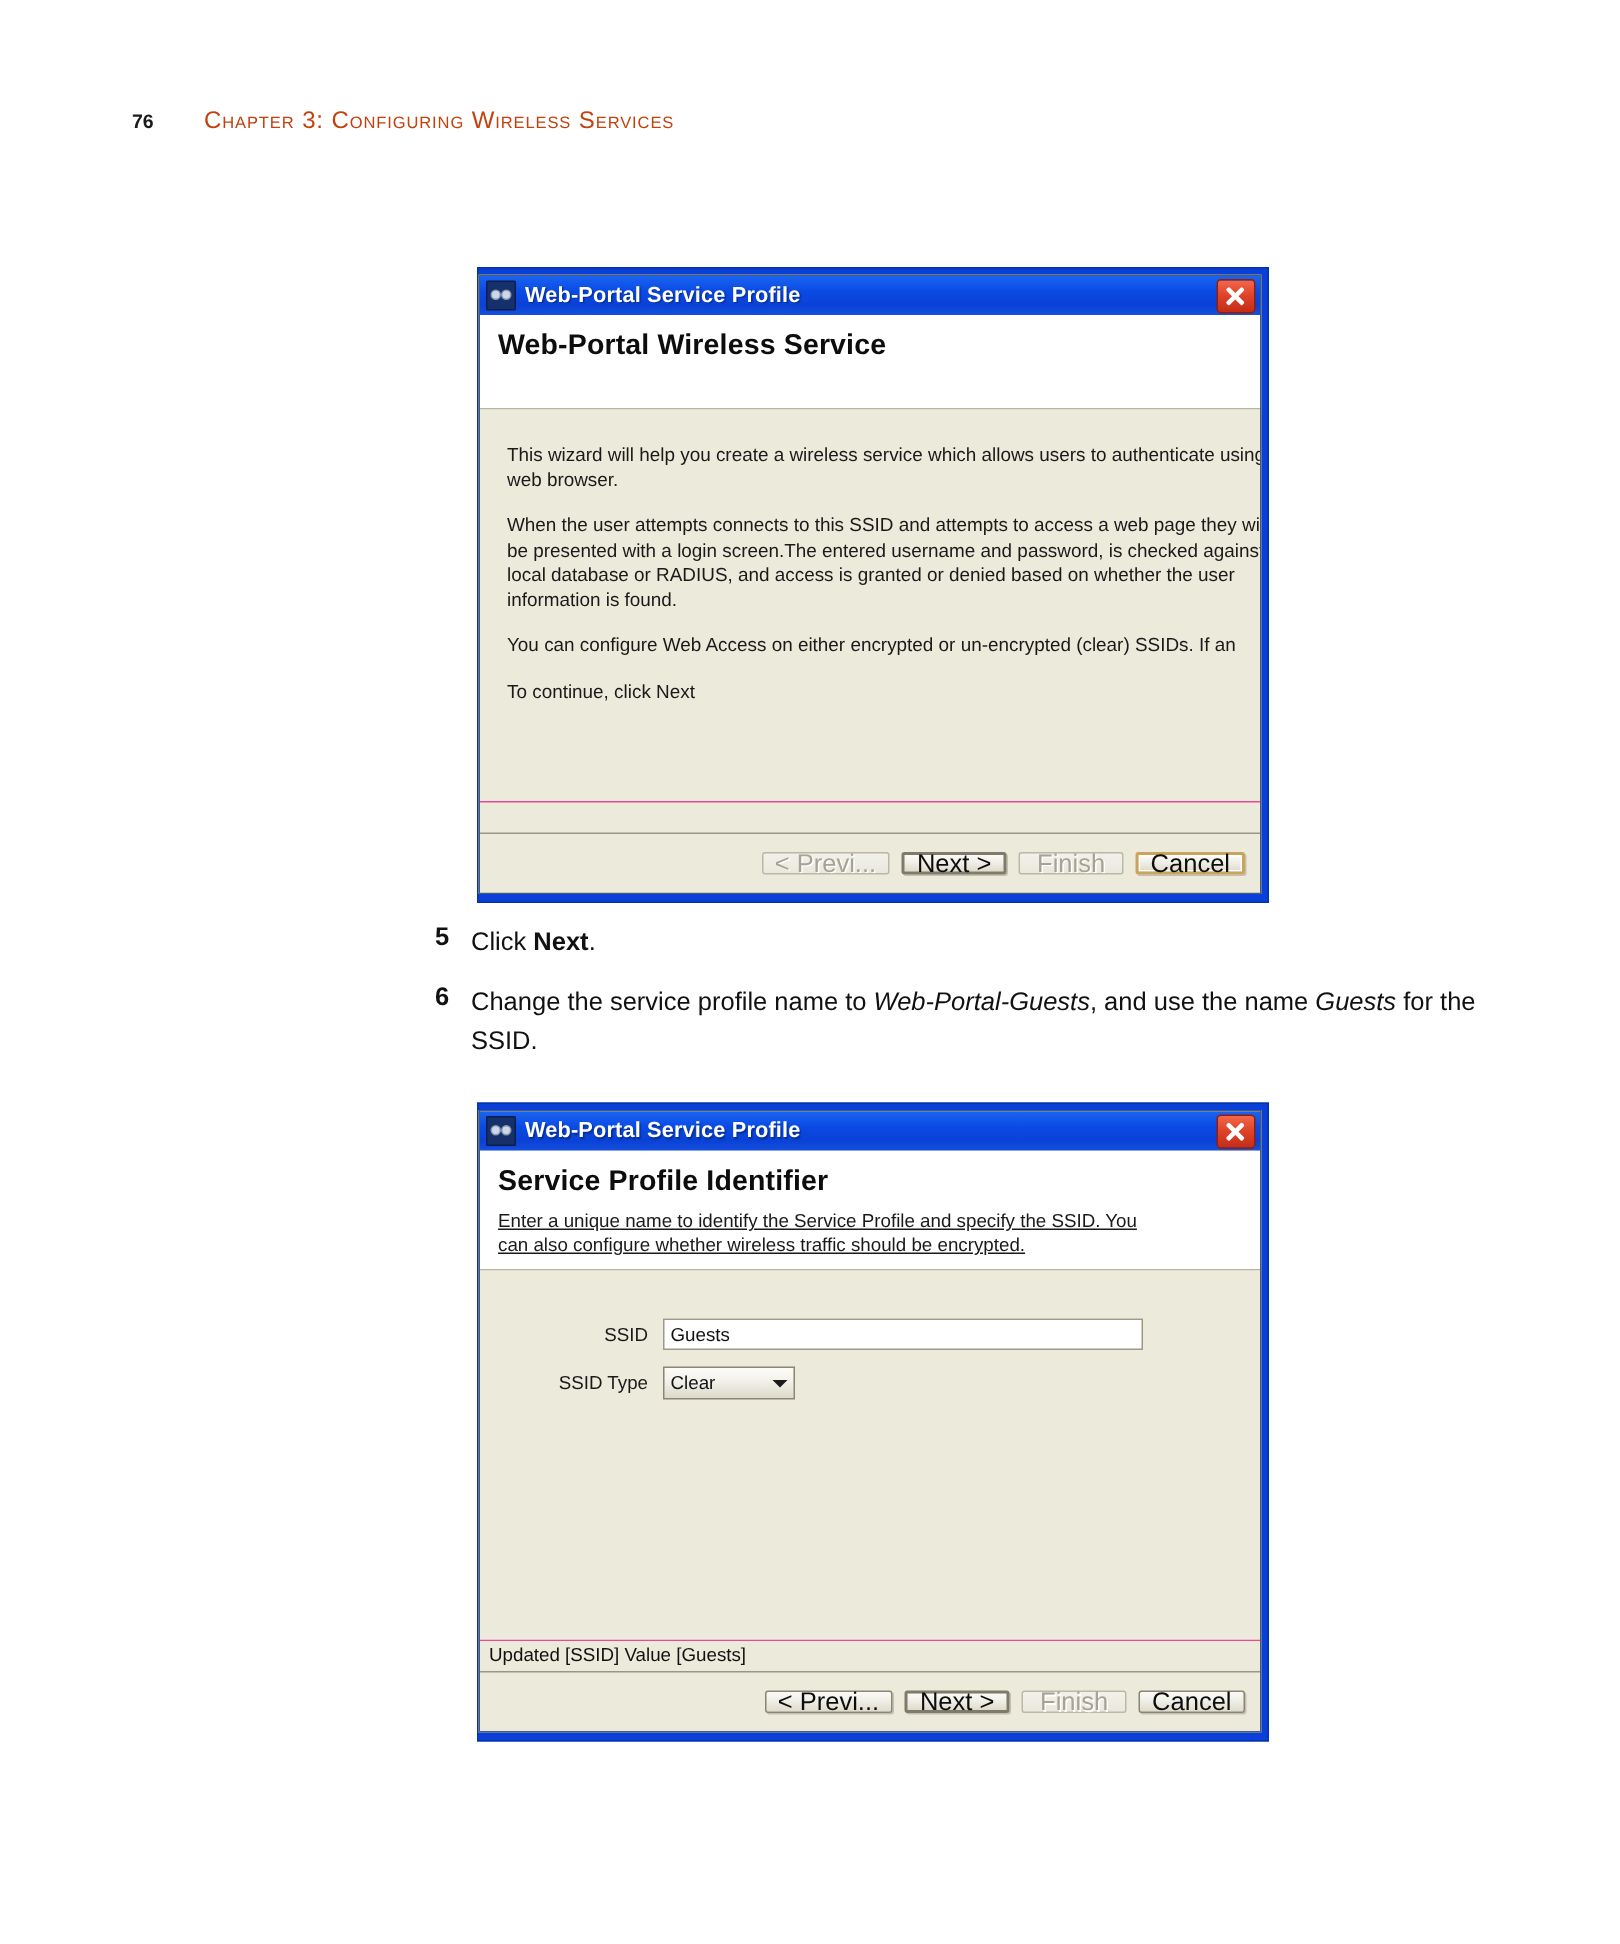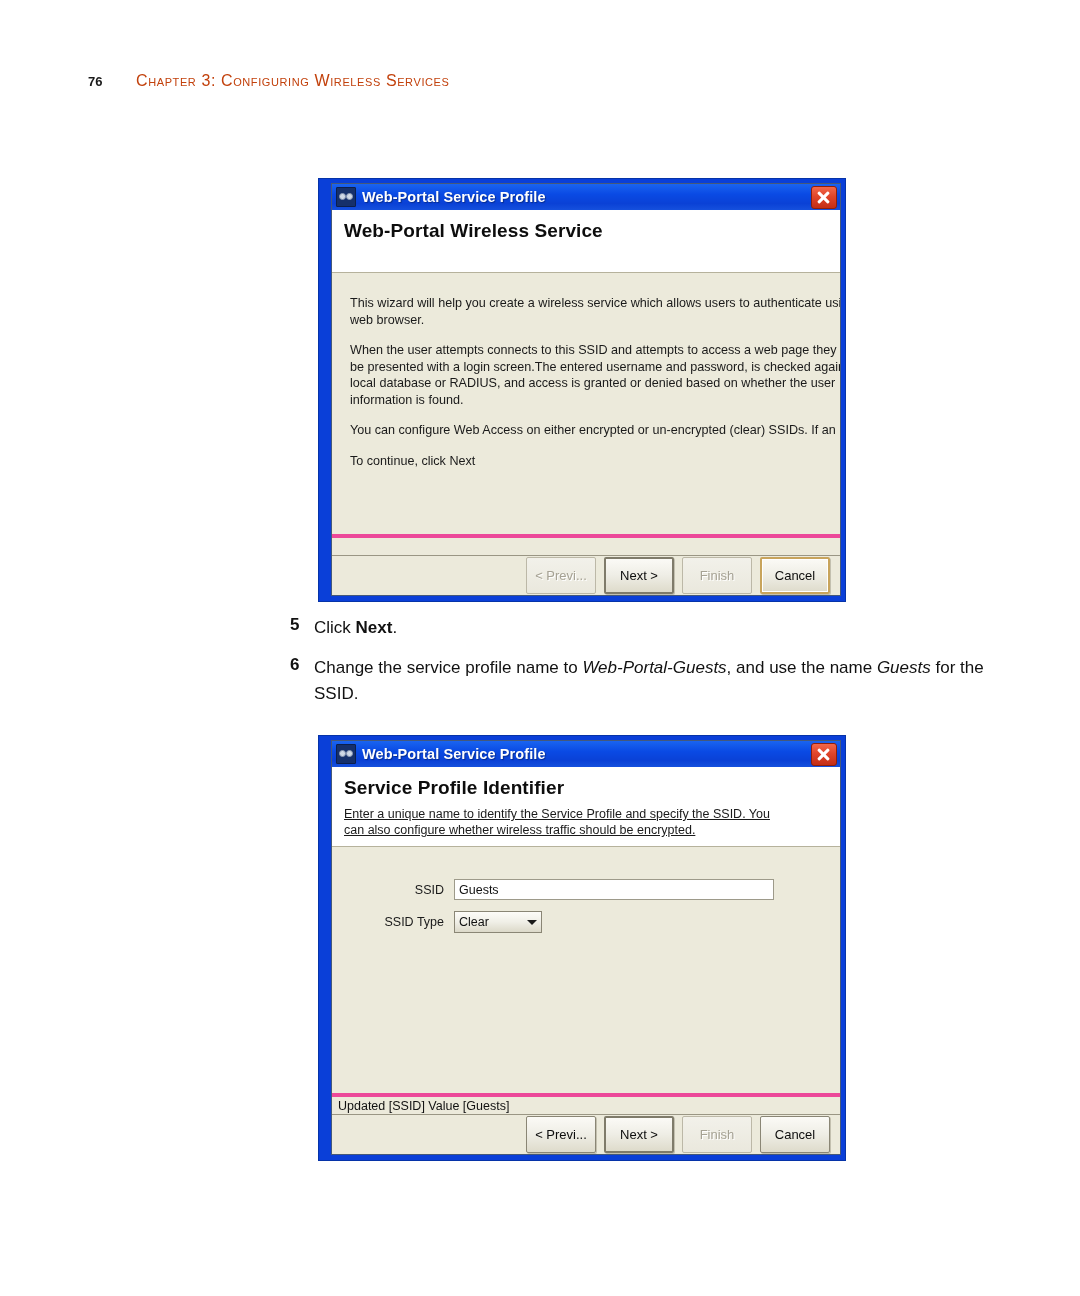--- a/index.html
+++ b/index.html
@@ -38,21 +38,21 @@
     font-variant: small-caps;
     letter-spacing: 0.6px;
   }
 
   
   .dialog {
     position: absolute;
     background: #0a3fd8;
     border: 1px solid #0633a8;
     box-sizing: border-box;
-    padding: 4px 4px 5px 12px;
+    padding: 4px 4px 5px 0;
     box-shadow: 0 0 0 0 rgba(0,0,0,0);
   }
   .dlg-inner {
     background: #ECEADB;
     border: 1px solid #45597a;
     box-sizing: border-box;
     height: 100%;
     display: flex;
     flex-direction: column;
   }
@@ -157,21 +157,21 @@
     line-height: 16.5px;
     color: #1a1a1a;
     margin-bottom: 14px;
   }
   .body-para div { white-space: nowrap; }
 
   
   .dlg-status {
     flex: 0 0 auto;
     background: #ECEADB;
-    border-top: 4px solid #ec4899;
+    border-top: 1px solid #ec4899;
     height: 21px;
     font-size: 12.5px;
     color: #111111;
     padding: 2px 0 0 6px;
     box-sizing: border-box;
     white-space: nowrap;
   }
 
   
   .dlg-buttons {
@@ -181,25 +181,25 @@
     height: 40px;
     display: flex;
     align-items: center;
     justify-content: flex-end;
     padding-right: 10px;
     gap: 8px;
     box-sizing: border-box;
   }
   .xp-btn {
     min-width: 70px;
-    height: 37px;
+    height: 15px;
     background: linear-gradient(to bottom, #fbfaf6 0%, #efeee6 48%, #dedbcb 100%);
     border: 1px solid #8a8675;
     border-radius: 2px;
-    font-size: 13px;
+    font-size: 17px;
     color: #0d0d0d;
     font-family: "Liberation Sans", sans-serif;
     display: flex;
     align-items: center;
     justify-content: center;
     cursor: pointer;
     box-sizing: border-box;
     padding: 0 8px;
     box-shadow: 1px 1px 0 rgba(120,115,95,0.35);
   }

